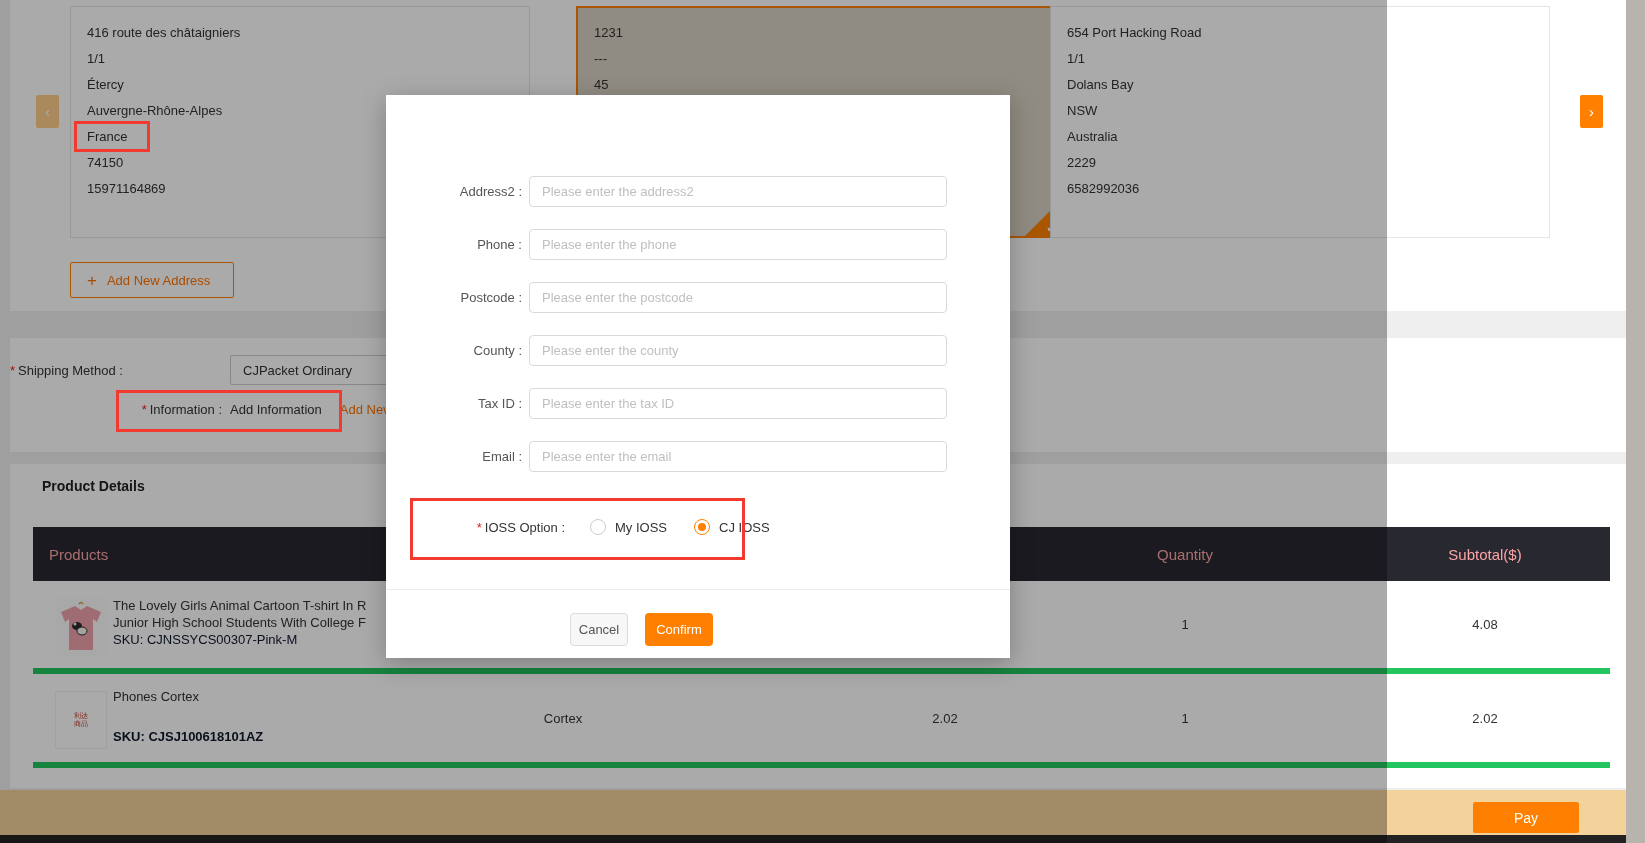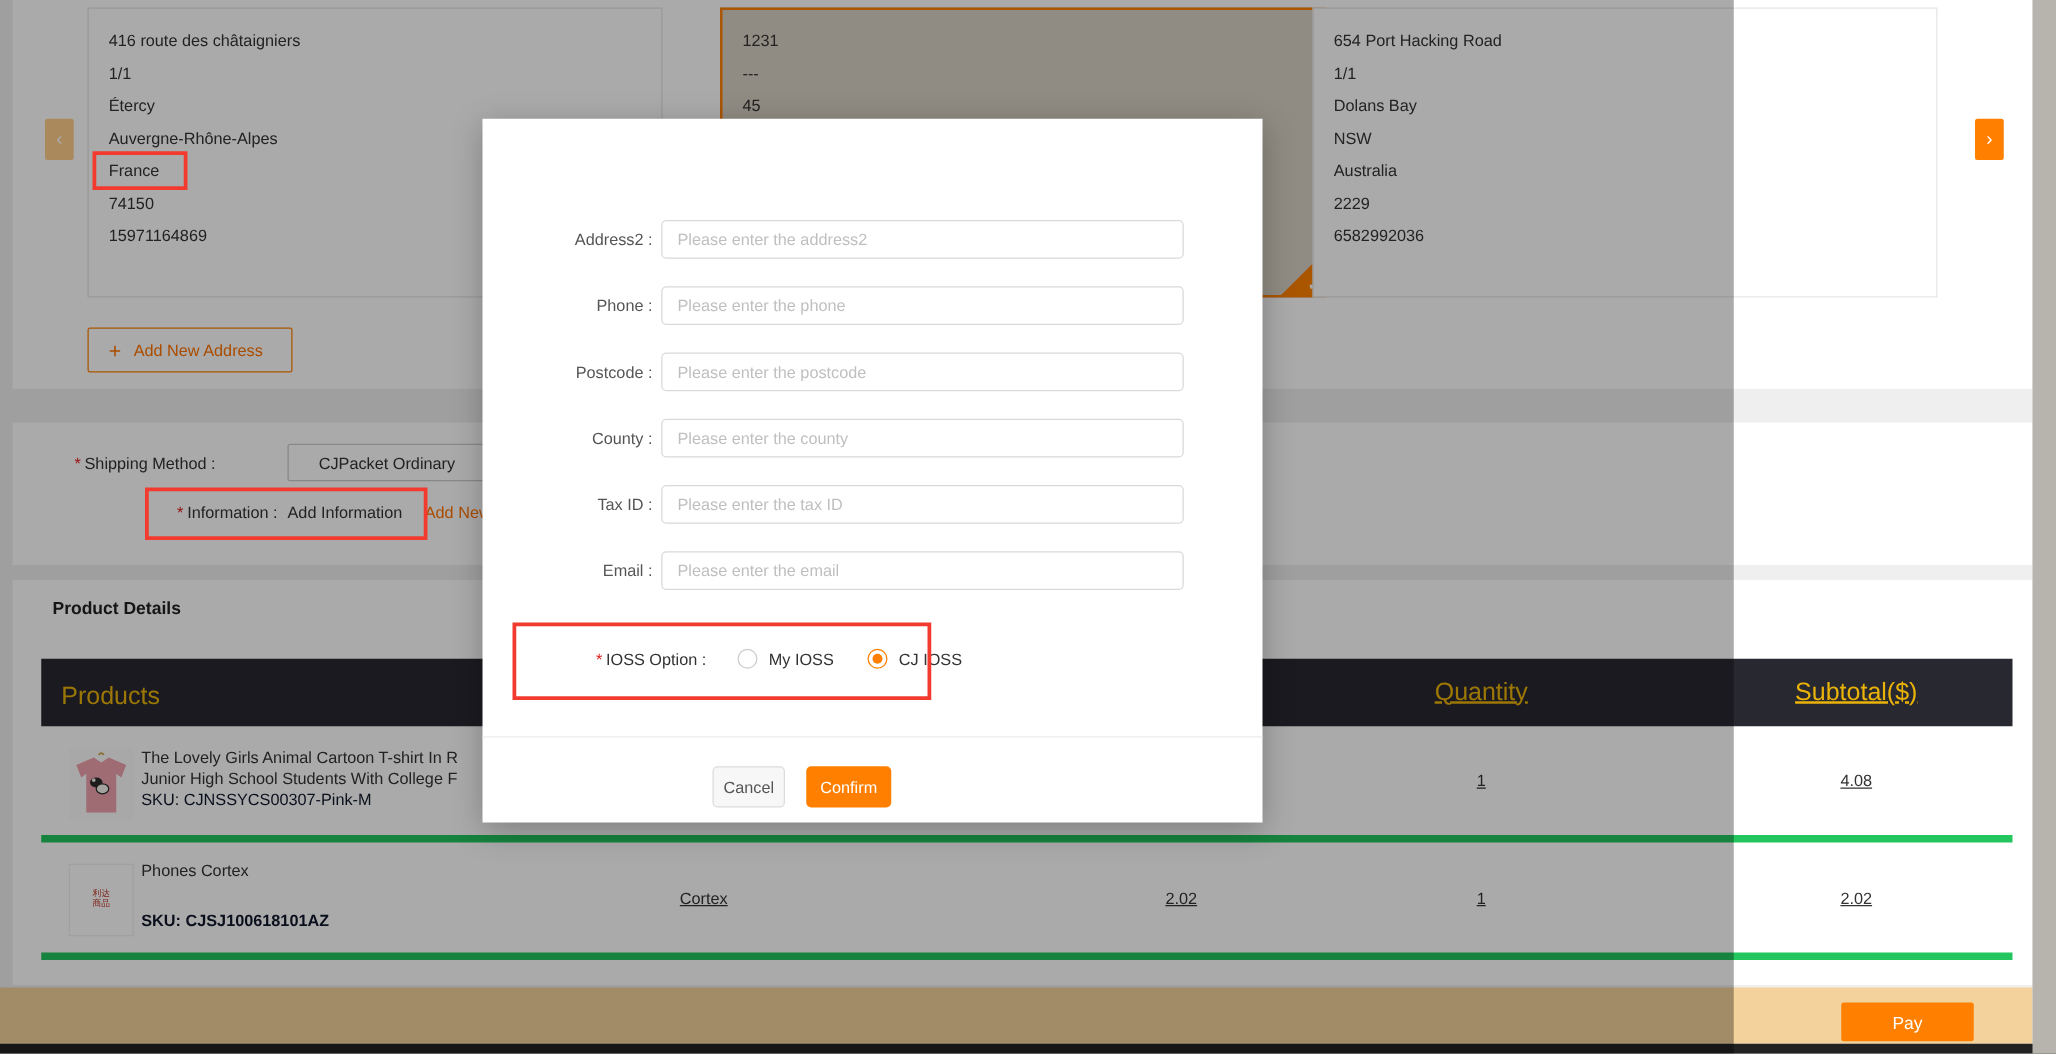--- a/index.html
+++ b/index.html
@@ -29,35 +29,35 @@
   #next-btn { left:1570px; top:95px; background:#ff8000; }
 
   #add-address-btn { position:absolute; left:60px; top:262px; width:164px; height:36px;
     border:1px solid #ff8000; border-radius:2px; background:transparent; color:#ff7300;
     font-size:13px; display:flex; align-items:center; gap:10px; padding-left:16px; cursor:pointer; }
   #add-address-btn .plus { font-size:17px; line-height:1; }
 
   
   .ship-row { position:absolute; display:flex; align-items:center; font-size:13px; color:#333; }
   #ship-method-row { left:0; top:17px; width:100%; height:30px; }
-  #ship-method-row .lbl { width:212px; text-align:center; }
+  #ship-method-row .lbl { width:212px; text-align:left; }
   .req { color:#e02020; margin-right:3px; }
   #ship-select { margin-left:8px; width:182px; height:30px; border:1px solid #ccc; border-radius:2px;
-    background:#fff; display:flex; align-items:center; padding-left:24px; font-size:13px; color:#333; cursor:pointer; }
+    background:#fff; display:flex; align-items:center; padding-left:12px; font-size:13px; color:#333; cursor:pointer; }
   #ship-info-row { left:0; top:59px; width:100%; height:24px; }
   #ship-info-row .lbl { width:212px; text-align:right; }
   #info-value { margin-left:8px; color:#333; }
   #add-new-link { margin-left:18px; color:#ff7300; cursor:pointer; white-space:nowrap; }
 
   
   #product-details-title { position:absolute; left:32px; top:14px; font-size:14px; font-weight:bold; color:#222; }
   #products-table { position:absolute; left:23px; top:63px; width:1577px; }
-  .t-header { height:54px; background:#282830; color:#eab308; font-size:20px; position:relative; }
+  .t-header { height:54px; background:#282830; color:#fca5a5; font-size:15px; position:relative; }
   .t-header .h-products { position:absolute; left:16px; top:19px; }
-  .col-center { position:absolute; top:0; height:100%; display:flex; align-items:center; justify-content:center;text-decoration:underline; }
+  .col-center { position:absolute; top:0; height:100%; display:flex; align-items:center; justify-content:center; }
   .c-variant { left:440px; width:180px; }
   .c-price { left:822px; width:180px; }
   .c-qty { left:1062px; width:180px; }
   .c-sub { left:1362px; width:180px; }
   .t-header .c-qty, .t-header .c-sub { height:54px; }
   .t-row { position:relative; border-bottom:6px solid #22c55e; font-size:13px; color:#333; }
   #row-0 { height:93px; }
   #row-1 { height:94px; }
   .thumb { position:absolute; left:22px; top:17px; width:52px; height:58px; border:1px solid #f0f0f0; background:#fff; }
   .prod-text { position:absolute; left:80px; top:0; width:290px; }

